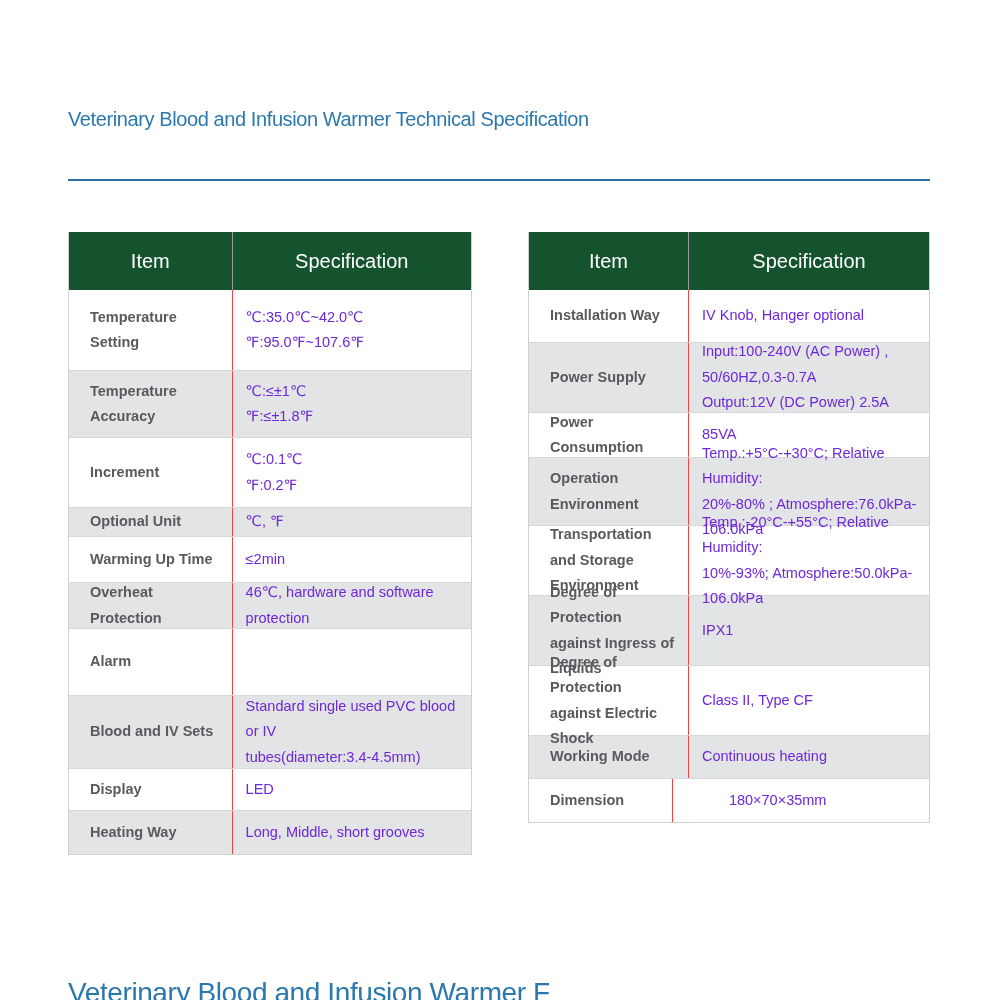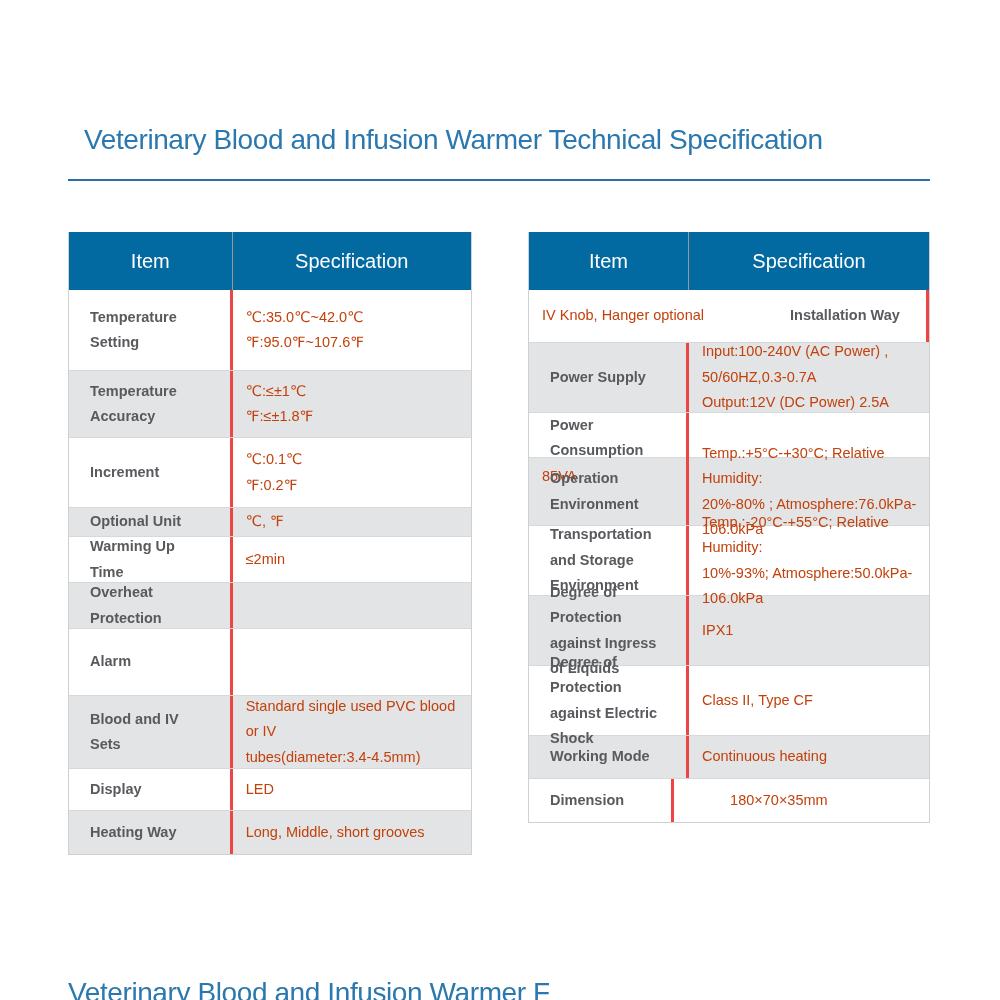--- a/index.html
+++ b/index.html
@@ -5,79 +5,79 @@
   html,body{margin:0;padding:0;}
   body{
     width:1000px;height:1000px;
     background:#ffffff;
     position:relative;
     overflow:hidden;
     font-family:"Liberation Sans","DejaVu Sans",sans-serif;
     color:#55565a;
   }
   .page-title{
-    position:absolute;left:68px;top:108px;margin:16px;
-    font-size:28px;font-weight:500;letter-spacing:-0.4px;
+    position:absolute;left:68px;top:108px;margin:0;
+    font-size:20px;font-weight:500;letter-spacing:-0.4px;
     color:#2b78ae;white-space:nowrap;
   }
   .title-rule{
     position:absolute;left:68px;top:179px;width:862px;height:2px;
     background:#2a6ea5;
   }
   .spec-table{
     position:absolute;top:232px;
     border:1px solid #cfd0d1;border-top:none;
     box-sizing:border-box;background:#fff;
   }
   .spec-table.left{left:68px;width:404px;}
   .spec-table.right{left:528px;width:402px;}
-  .thead{display:flex;height:58px;background:#0369a1;}
+  .thead{display:flex;height:58px;background:#14532d;}
   .th{
     display:flex;align-items:center;justify-content:center;
     color:#ffffff;font-size:20px;font-weight:400;box-sizing:border-box;
   }
   .left .th.item-col{width:164px;border-right:1px solid #97989a;}
   .left .th.spec-col{width:239px;}
   .right .th.item-col{width:160px;border-right:1px solid #97989a;}
   .right .th.spec-col{width:240px;}
   .tr{display:flex;box-sizing:border-box;}
   .tbody .tr + .tr{border-top:1px solid #d7d8d9;}
   .tbody .tr:nth-child(even){background:#e3e4e5;}
   .td{
     display:flex;align-items:center;box-sizing:border-box;
     white-space:pre-line;line-height:1.75;
   }
   .td.item-cell{
     font-weight:bold;font-size:14.5px;color:#595a5e;
-    padding-left:21px;padding-right:21px;
-    border-right:3px solid #ef4444;
+    padding-left:21px;padding-right:8px;
+    border-right:1px solid #ef4444;
   }
   .td.spec-cell{
-    font-size:14.5px;color:#c2410c;
+    font-size:14.5px;color:#6d28d9;
     padding-left:13px;padding-right:10px;
   }
   .left .td.item-cell{width:164px;}
   .left .td.spec-cell{width:239px;}
   .right .td.item-cell{width:160px;}
   .right .td.spec-cell{width:240px;}
   
   .left .tbody .tr:nth-child(1){height:80px;}
   .left .tbody .tr:nth-child(2){height:67px;}
   .left .tbody .tr:nth-child(3){height:70px;}
   .left .tbody .tr:nth-child(4){height:29px;}
   .left .tbody .tr:nth-child(5){height:46px;}
   .left .tbody .tr:nth-child(6){height:46px;}
   .left .tbody .tr:nth-child(7){height:67px;}
   .left .tbody .tr:nth-child(8){height:73px;}
   .left .tbody .tr:nth-child(9){height:42px;}
   .left .tbody .tr:nth-child(10){height:44px;}
   
   .right .tbody .tr:nth-child(1){height:52px;}
   .right .tbody .tr:nth-child(2){height:70px;}
-  .right .tbody .tr:nth-child(3){height:45px;flex-direction:column;}
+  .right .tbody .tr:nth-child(3){height:45px;}
   .right .tbody .tr:nth-child(4){height:68px;}
   .right .tbody .tr:nth-child(5){height:70px;}
   .right .tbody .tr:nth-child(6){height:70px;}
   .right .tbody .tr:nth-child(7){height:70px;}
   .right .tbody .tr:nth-child(8){height:43px;}
   .right .tbody .tr:nth-child(9){height:44px;gap:43px;}
   .right .tbody .tr:nth-child(10){height:44px;}
   .footer-title{
     position:absolute;left:68px;top:977px;margin:0;
     font-size:28px;font-weight:500;letter-spacing:-0.4px;
@@ -114,20 +114,21 @@
     <div class="tr">
       <div class="td item-cell">Optional Unit</div>
       <div class="td spec-cell">℃, ℉</div>
     </div>
     <div class="tr">
       <div class="td item-cell">Warming Up Time</div>
       <div class="td spec-cell">≤2min</div>
     </div>
     <div class="tr">
       <div class="td item-cell">Overheat Protection</div>
+      <div class="td spec-cell">46℃, hardware and software protection</div>
     </div>
     <div class="tr">
       <div class="td item-cell">Alarm</div>
     </div>
     <div class="tr">
       <div class="td item-cell">Blood and IV Sets</div>
       <div class="td spec-cell">Standard single used PVC blood or IV
 tubes(diameter:3.4-4.5mm)</div>
     </div>
     <div class="tr">
@@ -141,22 +142,22 @@
   </div>
 </div>
 
 <div class="spec-table right">
   <div class="thead">
     <div class="th item-col">Item</div>
     <div class="th spec-col">Specification</div>
   </div>
   <div class="tbody">
     <div class="tr">
+      <div class="td item-cell">Installation Way</div>
       <div class="td spec-cell">IV Knob, Hanger optional</div>
-      <div class="td item-cell">Installation Way</div>
     </div>
     <div class="tr">
       <div class="td item-cell">Power Supply</div>
       <div class="td spec-cell">Input:100-240V (AC Power) , 50/60HZ,0.3-0.7A
 Output:12V (DC Power) 2.5A</div>
     </div>
     <div class="tr">
       <div class="td item-cell">Power Consumption</div>
       <div class="td spec-cell">85VA</div>
     </div>

